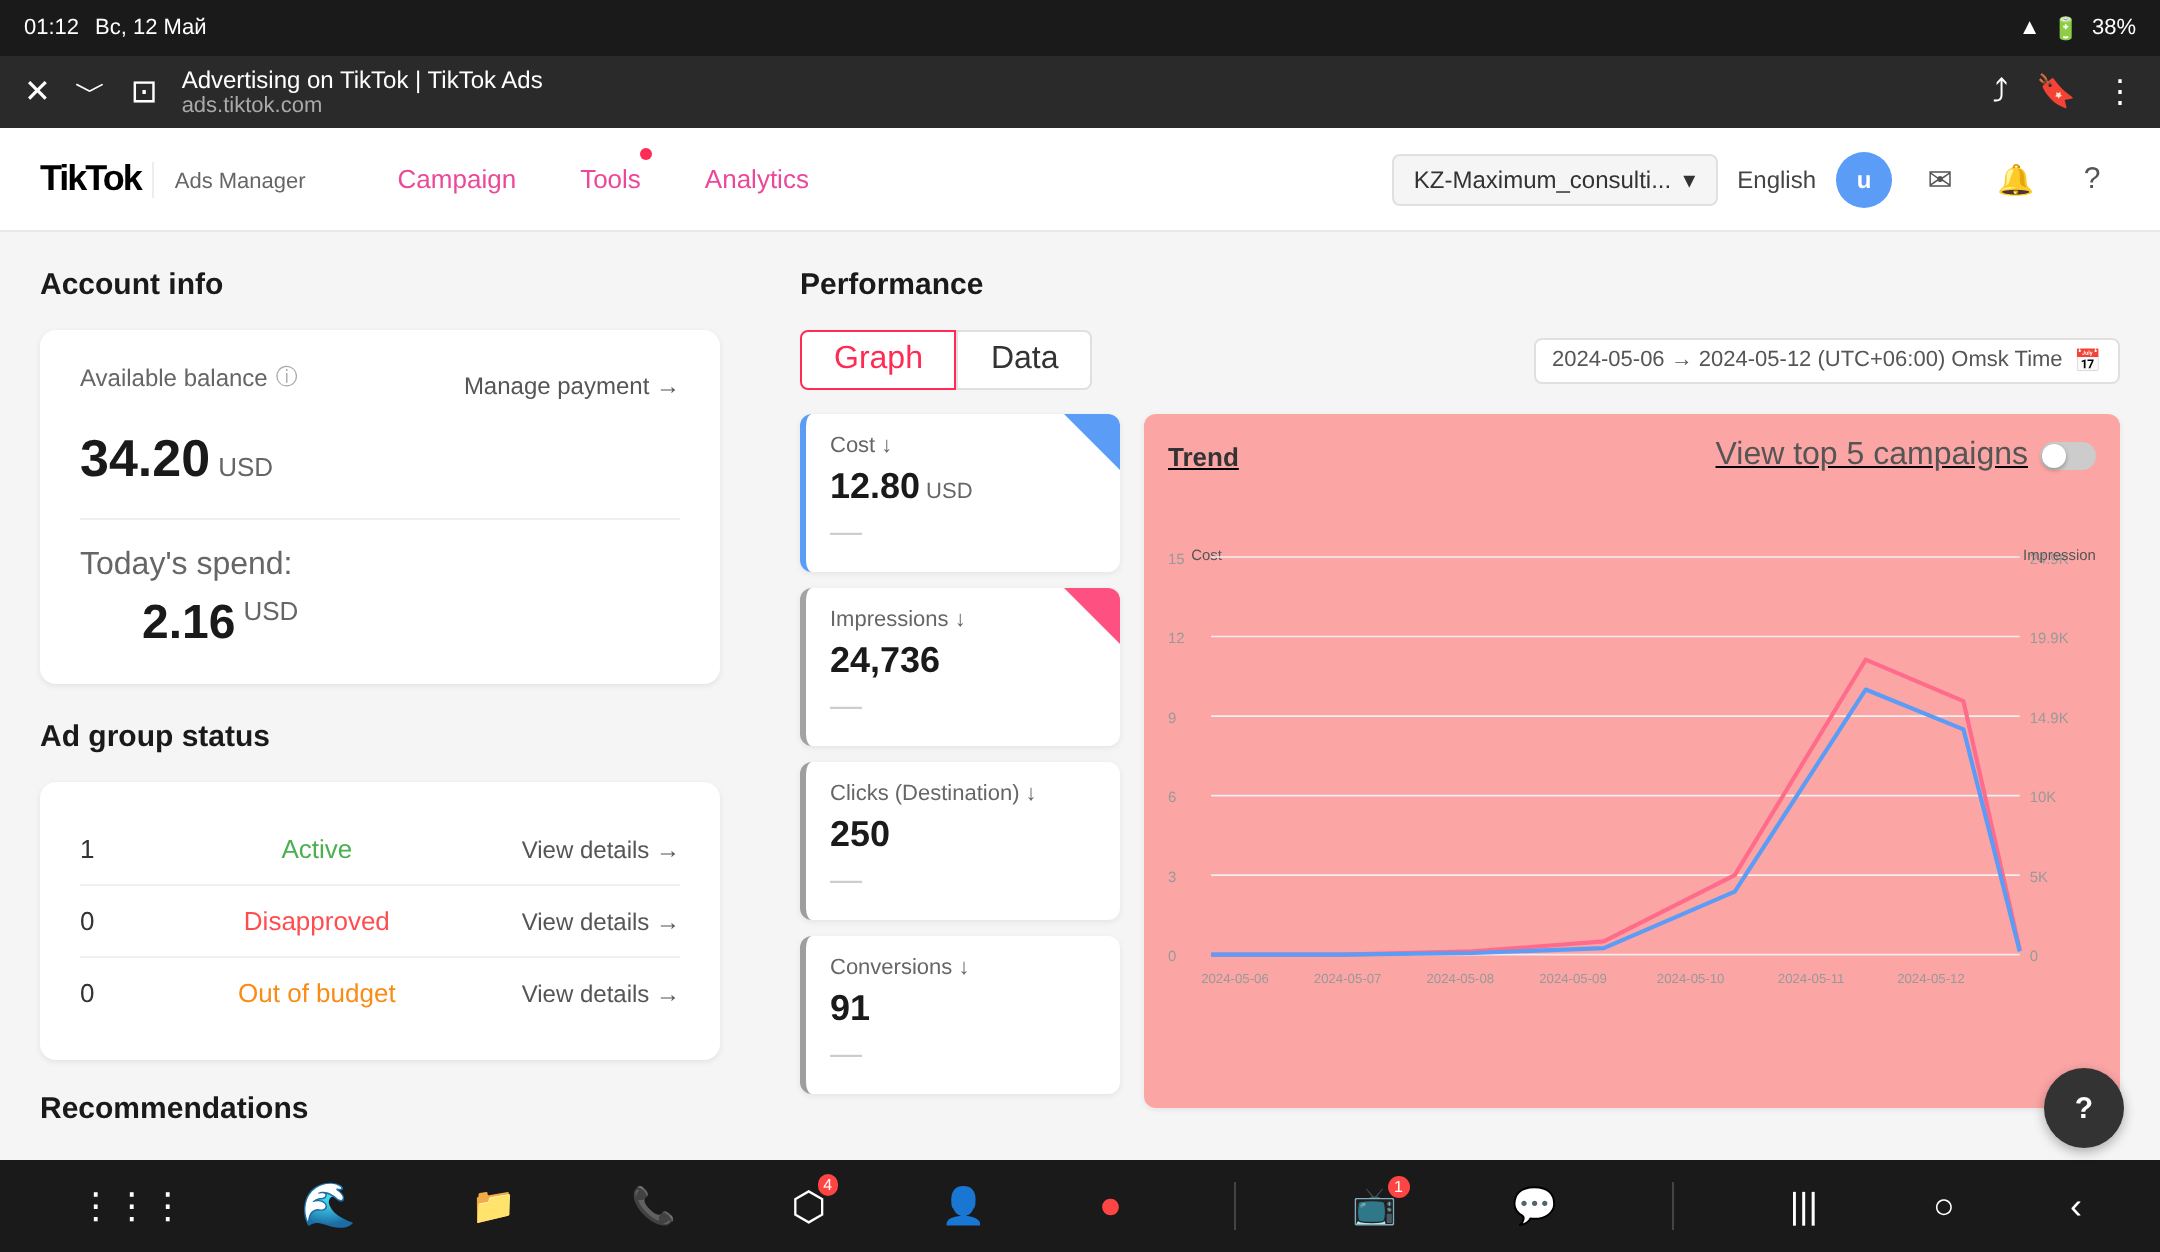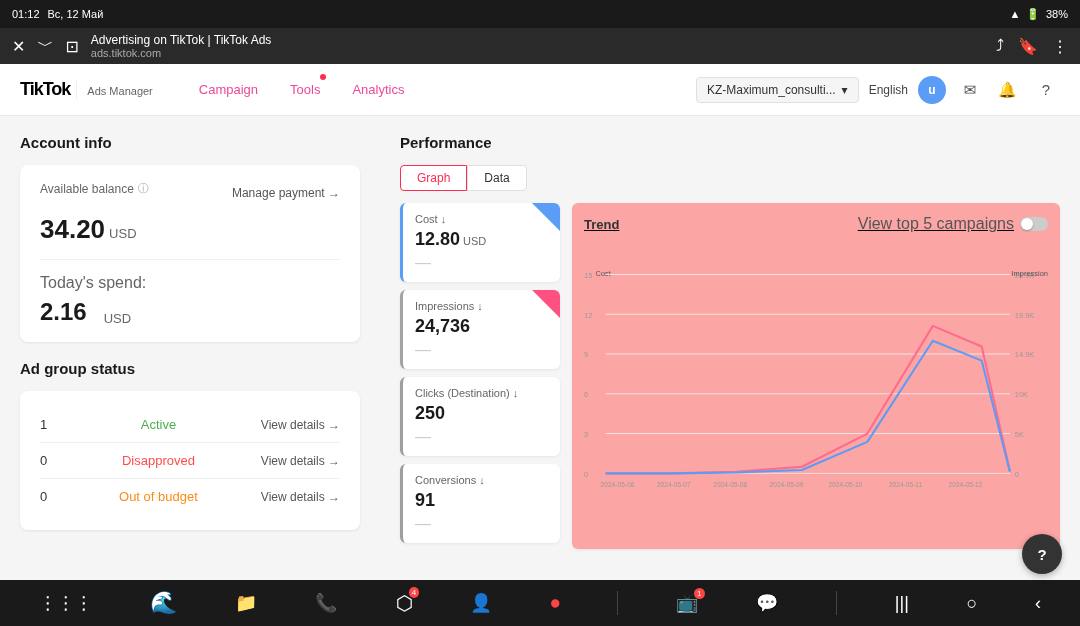--- a/index.html
+++ b/index.html
@@ -203,22 +203,23 @@
       float: right;
       margin-top: -28px;
     }
     .divider { border: none; border-top: 1px solid #f0f0f0; margin: 14px 0; }
     .todays-spend-label { font-size: 16px; color: #666; margin-bottom: 6px; }
     .todays-spend-amount {
       font-size: 24px;
       font-weight: 700;
       color: #1a1a1a;
       display: flex;
-      align-items: flex-end;
-      gap: 17px;
+      align-items: flex-start;
+      gap: 4px;
+      margin-left: 31px;
     }
 
     .ad-group-card {
       background: white;
       border-radius: 8px;
       padding: 16px 20px;
       box-shadow: 0 1px 3px rgba(0,0,0,0.08);
     }
     .ad-status-row {
       display: flex;
@@ -246,21 +247,21 @@
     .performance-header {
       display: flex;
       align-items: center;
       justify-content: space-between;
       margin-bottom: 14px;
     }
 
     .tab-group { display: flex; gap: 0; }
     .tab-btn {
       padding: 5px 16px;
-      font-size: 12px;
+      font-size: 16px;
       border: 1px solid #e0e0e0;
       cursor: pointer;
       background: white;
       color: #333;
     }
     .tab-btn:first-child { border-radius: 4px 0 0 4px; }
     .tab-btn:last-child { border-radius: 0 4px 4px 0; }
     .tab-btn.active {
       background: white;
       color: #fe2c55;
@@ -509,31 +510,38 @@
         <span class="status-label-disapproved">Disapproved</span>
         <span class="view-details-link">View details →</span>
       </div>
       <div class="ad-status-row">
         <span class="status-count">0</span>
         <span class="status-label-budget">Out of budget</span>
         <span class="view-details-link">View details →</span>
       </div>
     </div>
 
+    <div style="margin-top:16px">
+      <div class="section-title">Recommendations</div>
+    </div>
   </div>
 
   <div class="right-panel">
     <div class="performance-header">
       <span class="section-title" style="margin-bottom:0">Performance</span>
     </div>
 
     <div style="display:flex;justify-content:space-between;align-items:center;margin-bottom:12px">
       <div class="tab-group">
         <button class="tab-btn active">Graph</button>
         <button class="tab-btn">Data</button>
+      </div>
+      <div class="date-range-picker">
+        <span>2024-05-06 → 2024-05-12 (UTC+06:00) Omsk Time</span>
+        <span>📅</span>
       </div>
     </div>
 
     <div class="performance-body">
 
       <div class="metrics-sidebar">
         <div class="metric-card cost">
           <div class="metric-card-accent blue"></div>
           <div class="metric-label">Cost ↓</div>
           <div class="metric-value">

